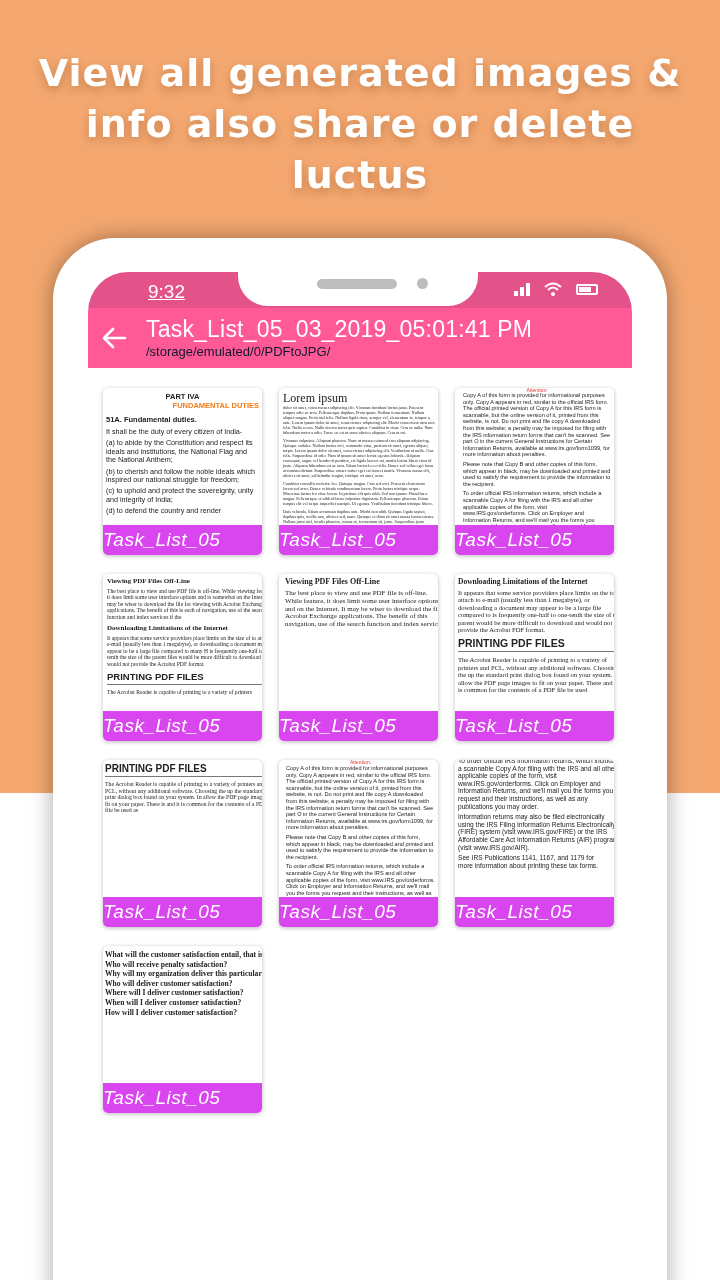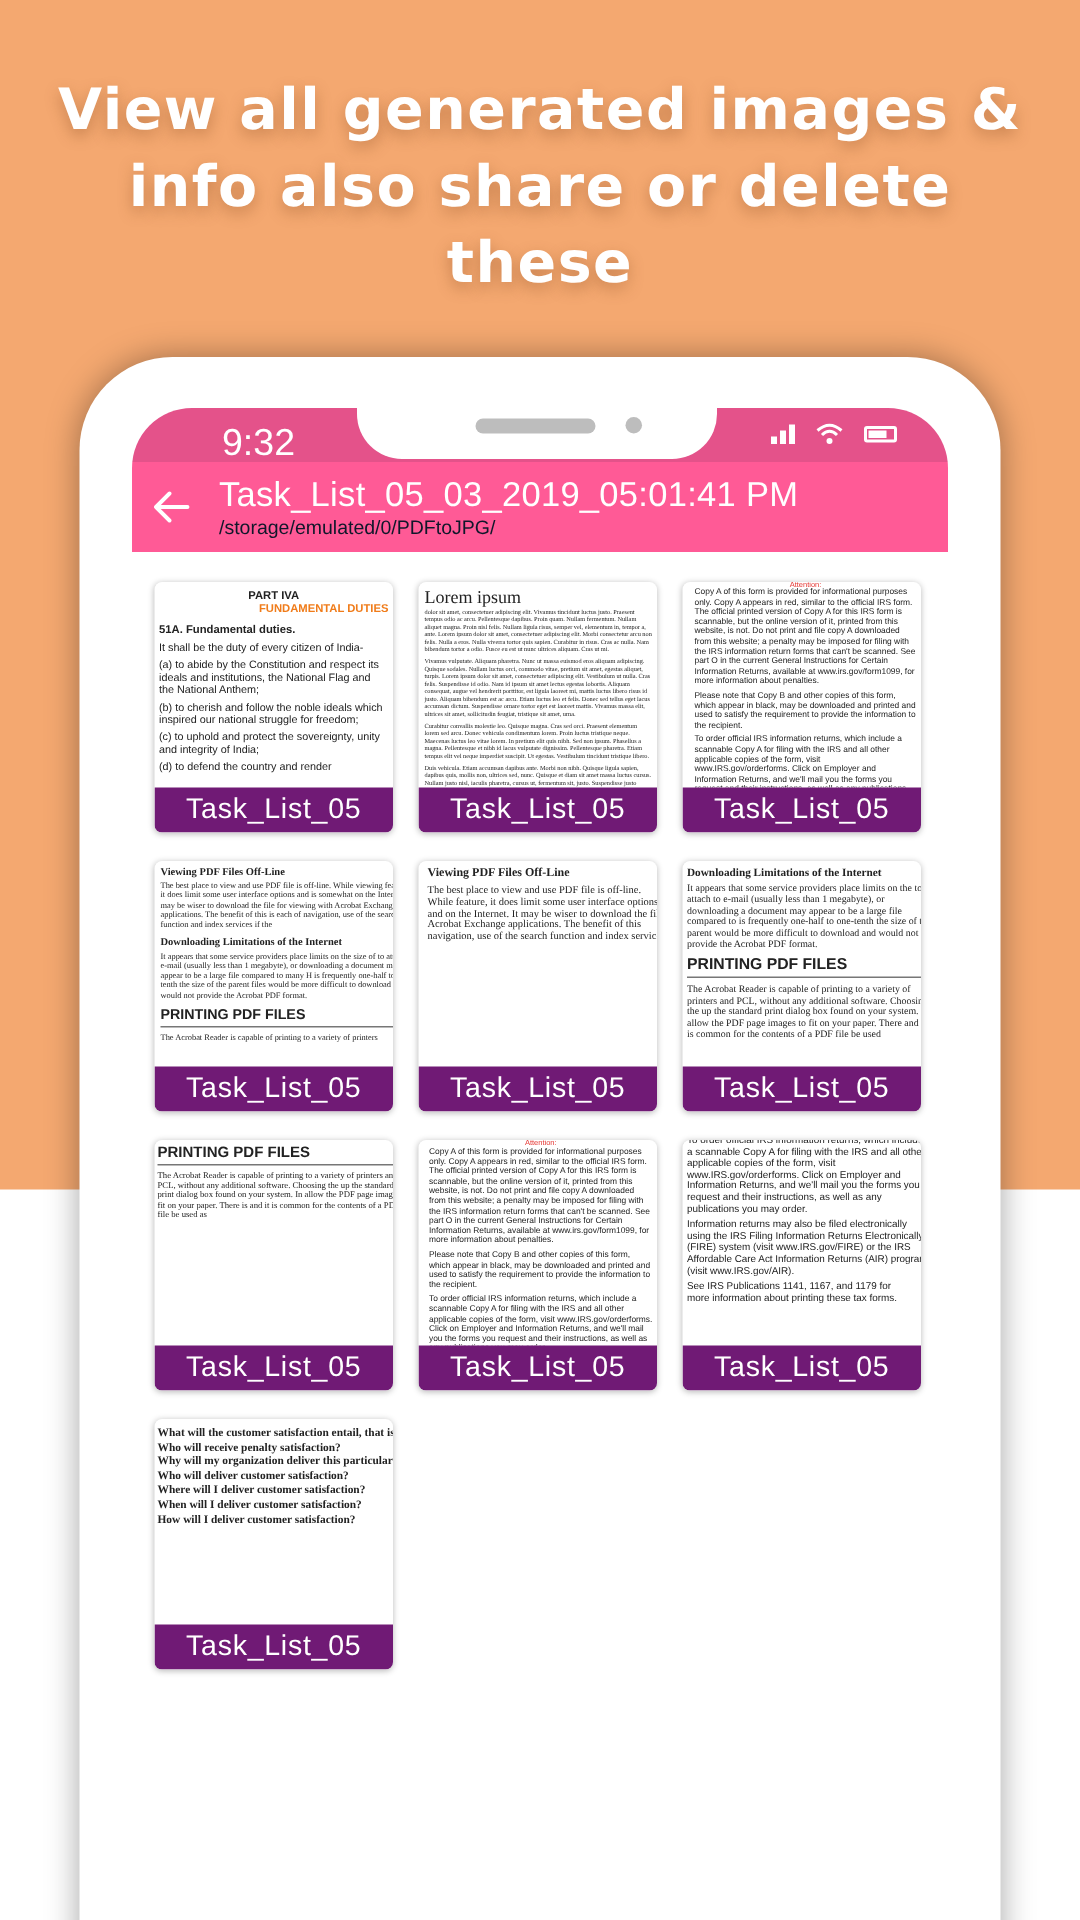--- a/index.html
+++ b/index.html
@@ -6,51 +6,51 @@
   body { width:720px; height:1280px; position:relative; overflow:hidden; background:#ffffff; font-family:"DejaVu Sans", sans-serif; }
   .bg-top { position:absolute; left:0; top:0; width:720px; height:793px; background:#F4A870; }
   .headline { position:absolute; left:0; top:48px; width:720px; text-align:center; color:#ffffff; font-family:"DejaVu Sans", sans-serif; font-weight:bold; font-size:38px; line-height:51px; letter-spacing:1px; text-shadow:0 4px 10px rgba(120,60,20,0.35); }
   .phone { position:absolute; left:53px; top:238px; width:614px; height:1100px; background:#ffffff; border-radius:62px 62px 0 0; box-shadow:0 0 22px rgba(0,0,0,0.35); }
   .screen { position:absolute; left:88px; top:272px; width:544px; height:1010px; background:#ffffff; border-radius:40px 40px 0 0; overflow:hidden; }
   .statusbar { position:absolute; left:0; top:0; width:544px; height:36px; background:#E4528A; }
   .notch { position:absolute; left:150px; top:-2px; width:240px; height:36px; background:#ffffff; border-radius:0 0 30px 30px; }
   .notch:before { content:""; position:absolute; left:-16px; top:0; width:20px; height:20px; background:transparent; }
   .speaker { position:absolute; left:79px; top:9px; width:80px; height:10px; background:#bdbdbd; border-radius:5px; }
   .camera { position:absolute; left:179px; top:8px; width:11px; height:11px; background:#bdbdbd; border-radius:50%; }
-  .time { position:absolute; left:60px; top:9px; color:#ffffff; font-size:25px; font-family:"Liberation Sans", sans-serif; }
+  .time { position:absolute; left:60px; top:9px; color:#ffffff; font-size:19px; font-family:"Liberation Sans", sans-serif;text-decoration:underline; }
   .status-icons { position:absolute; right:34px; top:10px; display:flex; align-items:center; gap:14px; }
   .sig { display:flex; align-items:flex-end; gap:2px; height:13px; }
   .sig span { display:block; width:4px; background:#ffffff; }
   .wifi { width:18px; height:14px; position:relative; }
   .batt { width:22px; height:11px; border:2px solid #ffffff; border-radius:2px; position:relative; box-sizing:border-box; }
   .batt:after { content:""; position:absolute; left:1px; top:1px; width:12px; height:5px; background:#ffffff; }
   .appbar { position:absolute; left:0; top:36px; width:544px; height:60px; background:#FF5A96; }
   .back { position:absolute; left:12px; top:16px; width:28px; height:28px; cursor:pointer; }
   .title { position:absolute; left:58px; top:8px; color:#ffffff; font-size:23px; font-family:"Liberation Sans", sans-serif; white-space:nowrap; letter-spacing:0.2px; }
   .subtitle { position:absolute; left:58px; top:36px; color:#0f172a; font-size:13px; font-family:"Liberation Sans", sans-serif; white-space:nowrap; }
   .grid { position:absolute; left:15px; top:116px; display:grid; grid-template-columns:159px 159px 159px; column-gap:17px; row-gap:19px; }
   .card { width:159px; height:167px; background:#ffffff; border-radius:5px; box-shadow:0 1px 4px rgba(0,0,0,0.28); overflow:hidden; position:relative; cursor:pointer; }
   .thumb { position:absolute; left:0; top:0; width:159px; height:137px; overflow:hidden; padding:3px 0 0 3px; box-sizing:border-box; color:#222; }
-  .label { position:absolute; left:0; bottom:0; width:159px; height:30px; background:#701a75; color:#ffffff; font-size:19px; text-align:center; line-height:30px; font-family:"Liberation Sans", sans-serif; letter-spacing:0.5px; }
+  .label { position:absolute; left:0; bottom:0; width:159px; height:30px; background:#d946ef; color:#ffffff; font-size:19px; line-height:30px; font-family:"Liberation Sans", sans-serif; letter-spacing:0.5px;font-style:italic; }
   .doc-serif { font-family:"Liberation Serif", serif; }
   .doc-sans { font-family:"Liberation Sans", sans-serif; }
   .t-h { font-weight:bold; }
   .small { font-size:6.2px; line-height:7.2px; }
   .tiny { font-size:4.2px; line-height:5px; }
   .rule { height:1px; background:#777; margin:2px 0 4px 0; }
   p { margin:0 0 3px 0; }
 </style>
 </head>
 <body>
 
 <div class="bg-top"></div>
 <div class="headline">
   <div>View all generated images &amp;</div>
   <div>info also share or delete</div>
-  <div>these</div>
+  <div>luctus</div>
 </div>
 
 <div class="phone"></div>
 
 <div class="screen">
   <div class="statusbar">
     <span class="time">9:32</span>
     <div class="notch">
       <div class="speaker"></div>
       <div class="camera"></div>

